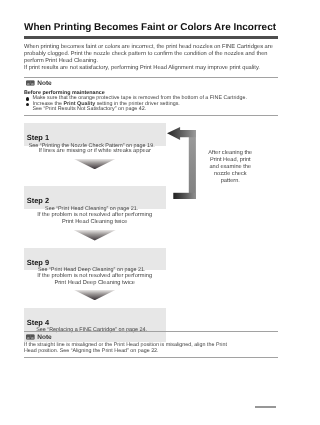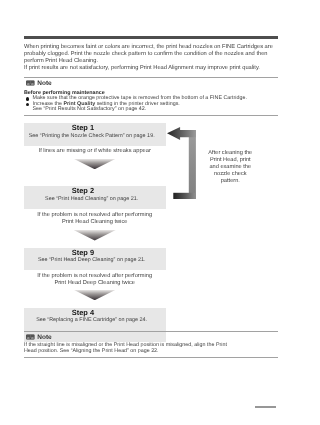--- a/index.html
+++ b/index.html
@@ -20,21 +20,21 @@
   .note-label{font-size:6.5px;font-weight:bold;color:#343434;line-height:6px;position:relative;top:0.7px;}
   .note-body{font-size:5.35px;line-height:5.42px;color:#3f3f3f;padding-left:0px;padding-top:4.3px;}
   .note-h{font-weight:bold;color:#2d2d2d;}
   .li{position:relative;padding-left:8.5px;}
   .dot{position:absolute;left:1.9px;top:1.0px;width:3.4px;height:3.4px;border-radius:50%;background:#171717;}
   .note-top{top:76.9px;}
   .note-bottom{top:330.8px;}
   .nb2{line-height:5.72px;padding-top:3.0px;}
 
   .stepbox{position:absolute;left:23.7px;width:142px;background:#e7e7e7;box-sizing:border-box;padding-right:6px;}
-  .step-title{font-size:7.45px;font-weight:bold;color:#161616;padding-left:3.1px;line-height:8.2px;padding-top:1px;margin-left:45px;}
+  .step-title{font-size:7.45px;font-weight:bold;color:#161616;padding-left:3.1px;line-height:8.2px;padding-top:11px;}
   .step-sub{font-size:5.42px;color:#3f3f3f;text-align:center;line-height:6.3px;}
 
   .between{position:absolute;left:23.7px;width:142px;text-align:center;font-size:5.7px;line-height:7.1px;color:#3f3f3f;}
 
   .tri{position:absolute;left:73.7px;width:42px;height:10.5px;
        background:linear-gradient(to bottom,#e8e6e5 0%, #9b9796 40%, #6c6668 70%, #3a3438 100%);
        clip-path:polygon(0 0,100% 0,50% 100%);}
 
   .sidetext{position:absolute;left:207.3px;top:150px;width:46px;font-size:5.65px;line-height:6.92px;color:#3f3f3f;text-align:center;}
 
@@ -50,20 +50,21 @@
   #tri2{top:230px;}
   #sb3{top:247.8px;height:22.6px;}
   #bt3{top:273.3px;}
   #tri3{top:289.7px;}
   #sb4{top:307.8px;height:34px;}
 </style>
 </head>
 <body>
 
 <div class="page">
+  <div class="title">When Printing Becomes Faint or Colors Are Incorrect</div>
   <div class="title-rule"></div>
   <div class="intro">When printing becomes faint or colors are incorrect, the print head nozzles on FINE Cartridges are probably clogged. Print the nozzle check pattern to confirm the condition of the nozzles and then perform Print Head Cleaning.</div>
   <div class="intro2">If print results are not satisfactory, performing Print Head Alignment may improve print quality.</div>
 
   <div class="note note-top">
     <div class="rule" id="rt1"></div>
     <div class="note-head">
       <span class="bookicon">
         <svg viewBox="0 0 34 24" width="8.7" height="6.1">
             <rect x="0.6" y="2.0" width="32.8" height="19.4" rx="2.4" fill="#333333"></rect>

